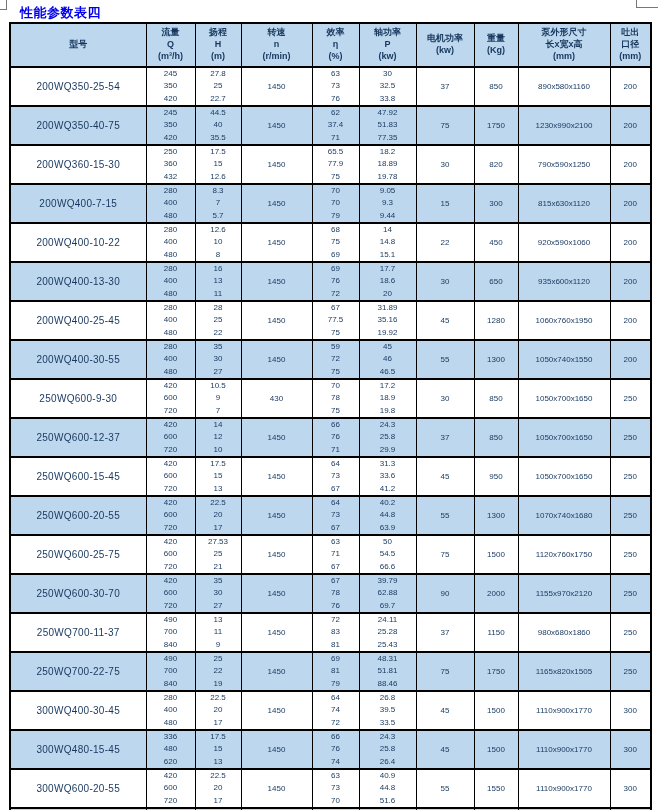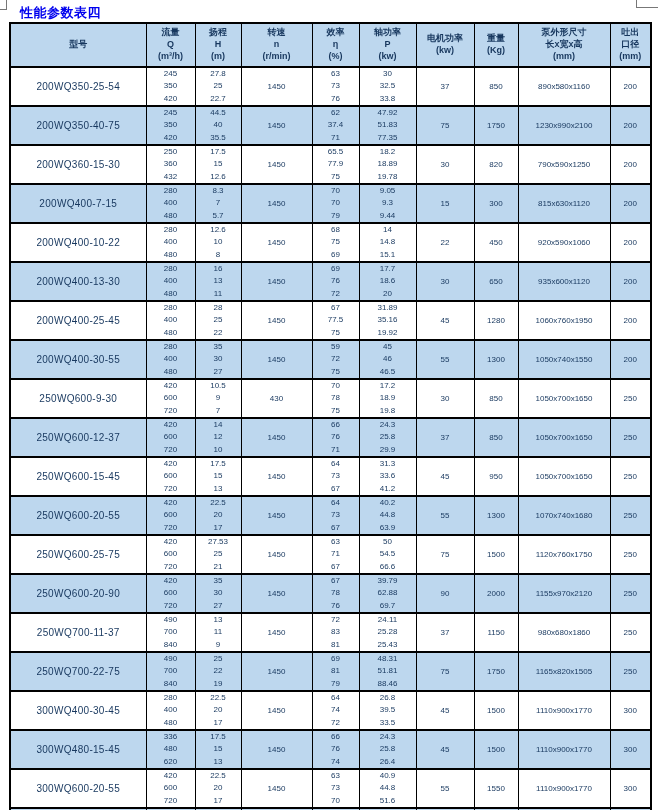--- a/index.html
+++ b/index.html
@@ -583,21 +583,21 @@
           <div>54.5</div>
           <div>66.6</div>
         </div>
       </td>
       <td class="big-val">75</td>
       <td class="big-val">1500</td>
       <td class="dims-val">1120x760x1750</td>
       <td class="big-val">250</td>
     </tr>
         <tr class="alt">
-      <td><span class="model-text">250WQ600-20-90</span></td>
+      <td><span class="model-text">250WQ600-30-70</span></td>
       <td>
         <div class="stack">
           <div>420</div>
           <div>600</div>
           <div>720</div>
         </div>
       </td>
       <td>
         <div class="stack">
           <div>35</div>

